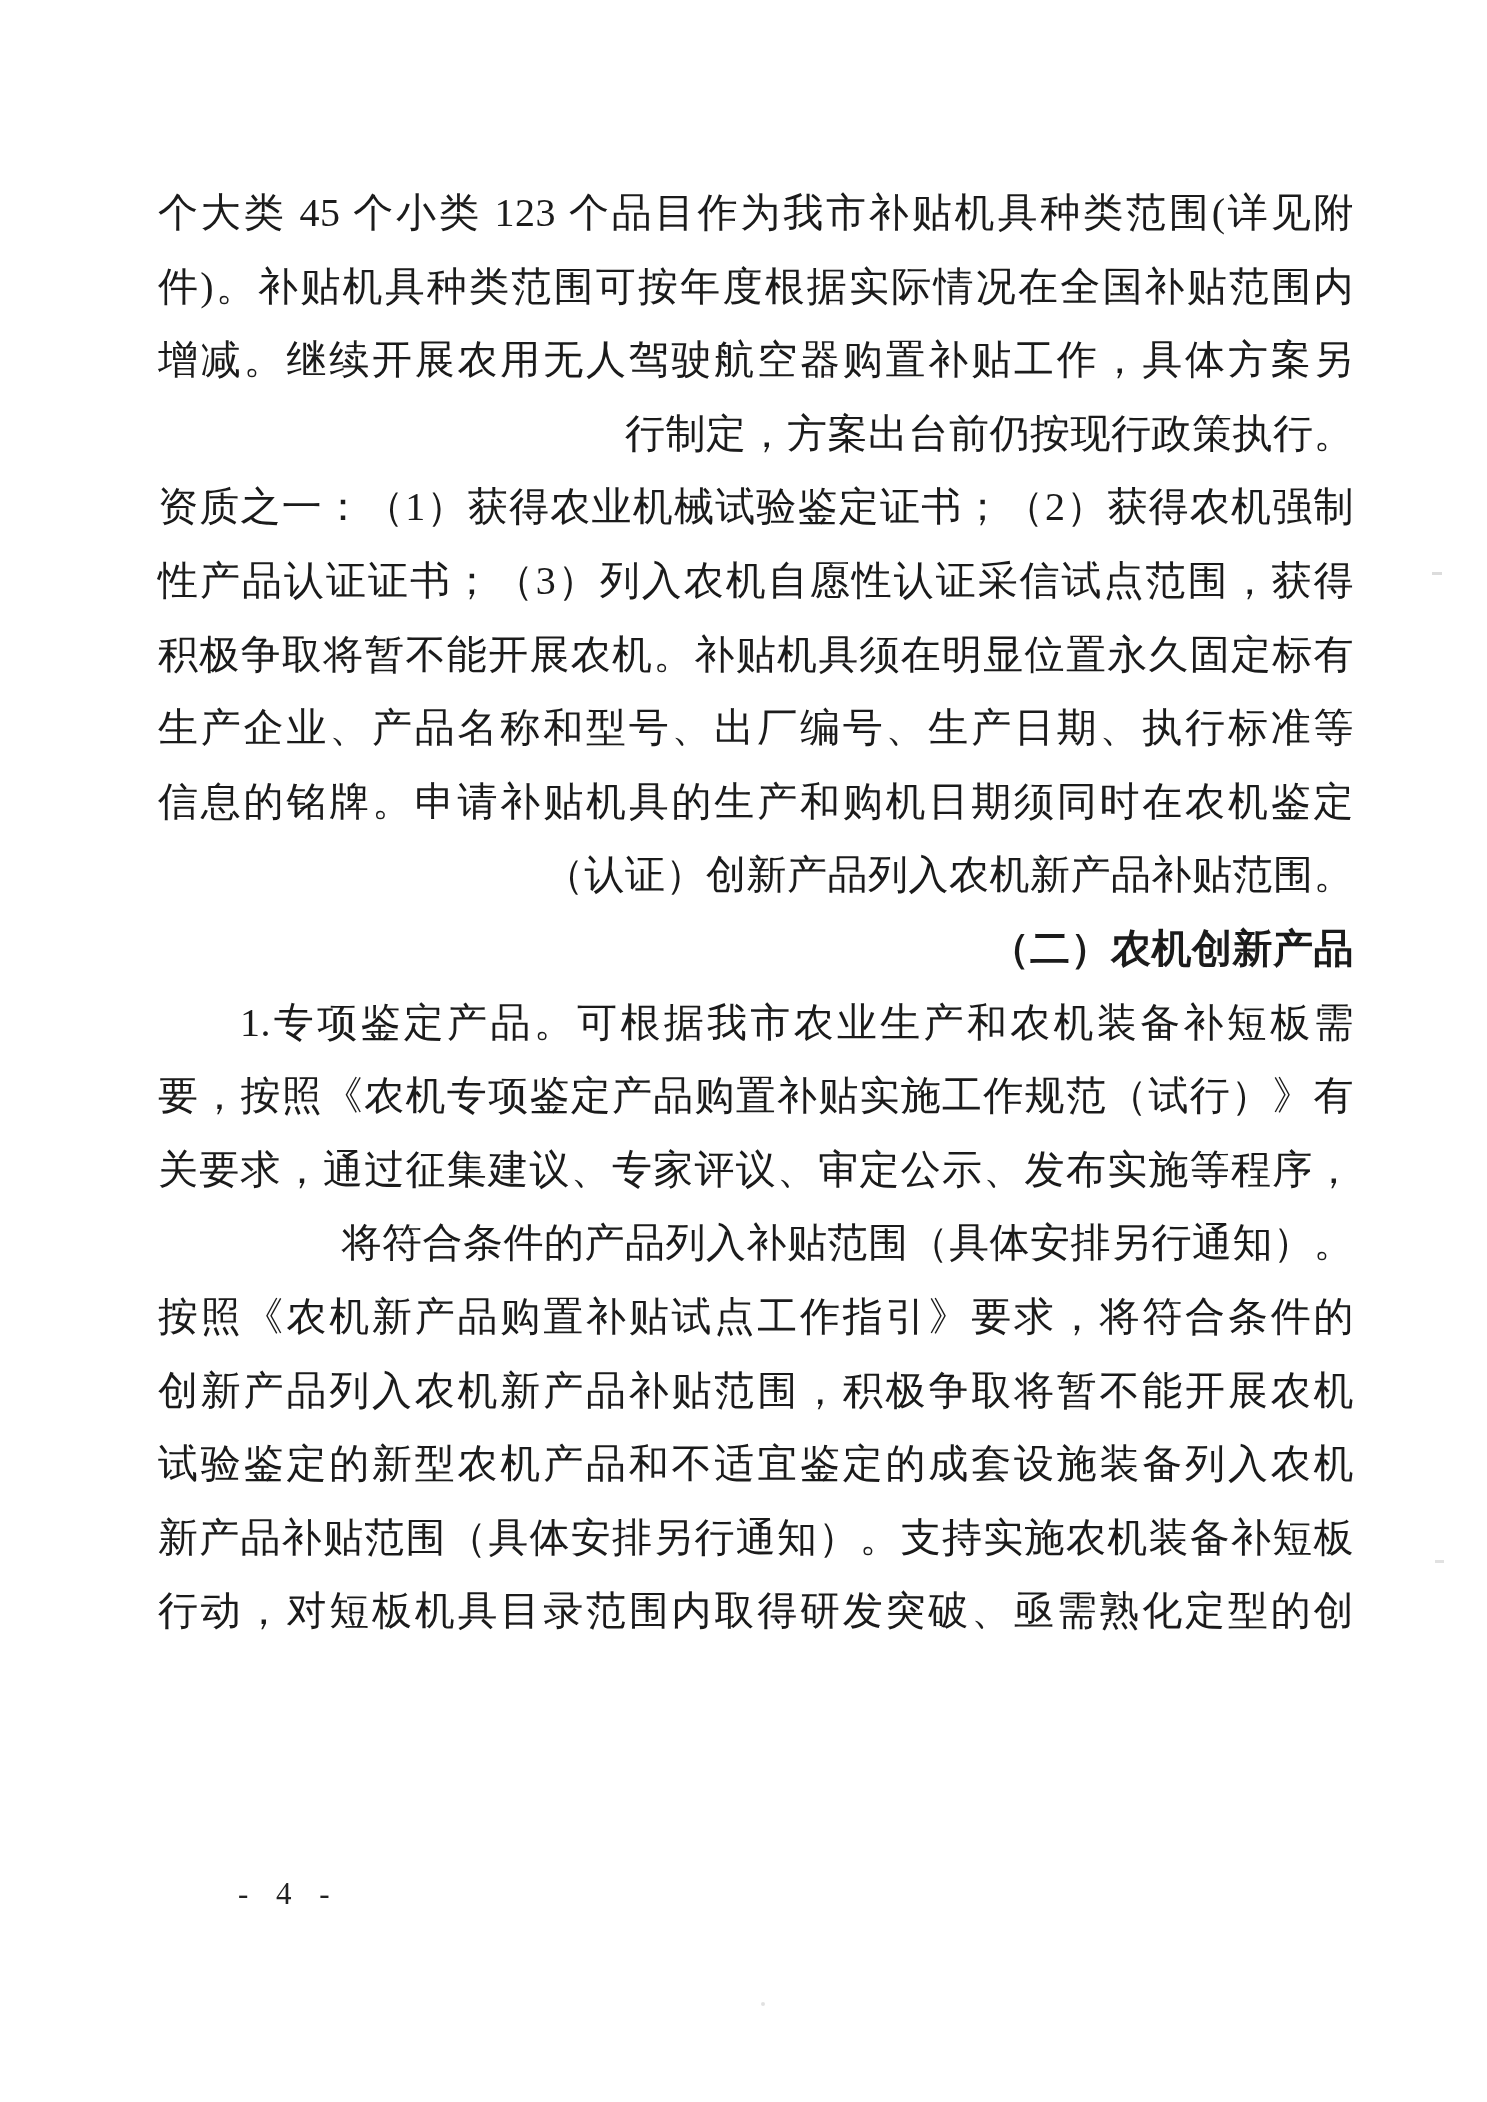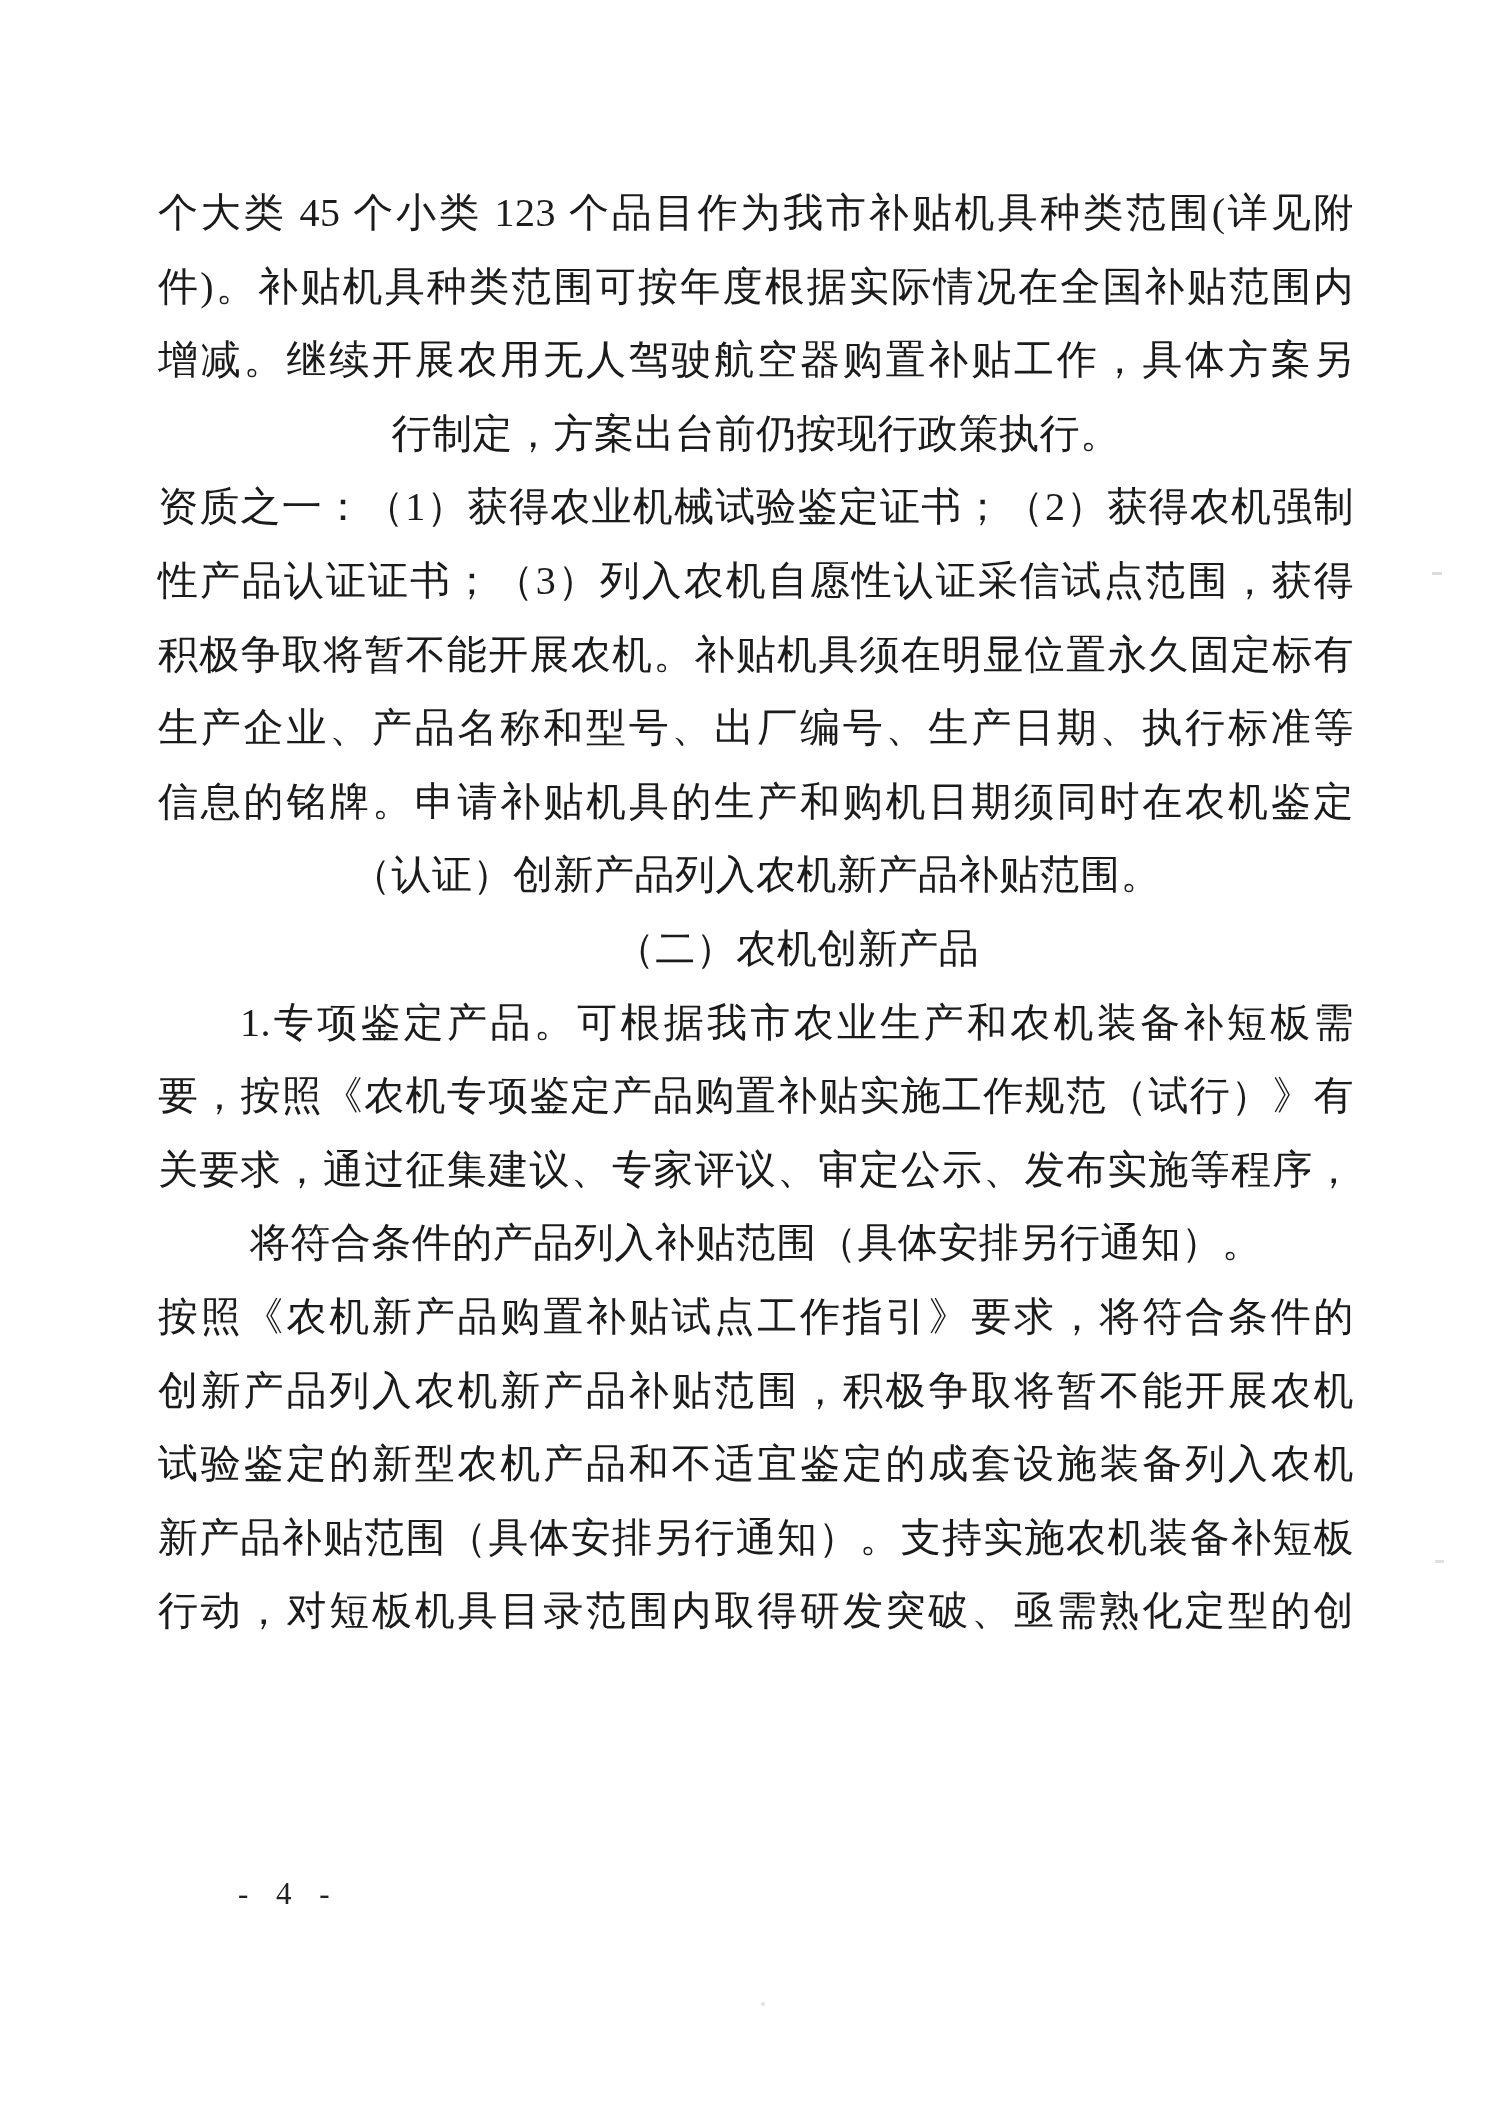--- a/index.html
+++ b/index.html
@@ -21,34 +21,34 @@
     left: 150px;
     top: 176px;
     width: 1196px;
     color: #1b1b1b;
   }
   .line {
     font-size: 40px;
     line-height: 73.6px;
     height: 73.6px;
     white-space: nowrap;
-    text-align: center;
+    text-align: right;
     letter-spacing: 0.5px;
   }
   .line.j {
     white-space: normal;
     text-align: justify;
     text-align-last: justify;
     text-justify: inter-ideograph;
   }
   .line.ind {
     padding-left: 82px;
   }
   .line.bold {
-    font-weight: normal;
+    font-weight: bold;
   }
   .page-number {
     position: absolute;
     left: 230px;
     top: 1876px;
     font-size: 31px;
     color: #222222;
     letter-spacing: 10px;
     font-family: "Liberation Serif", "DejaVu Serif", serif;
   }

